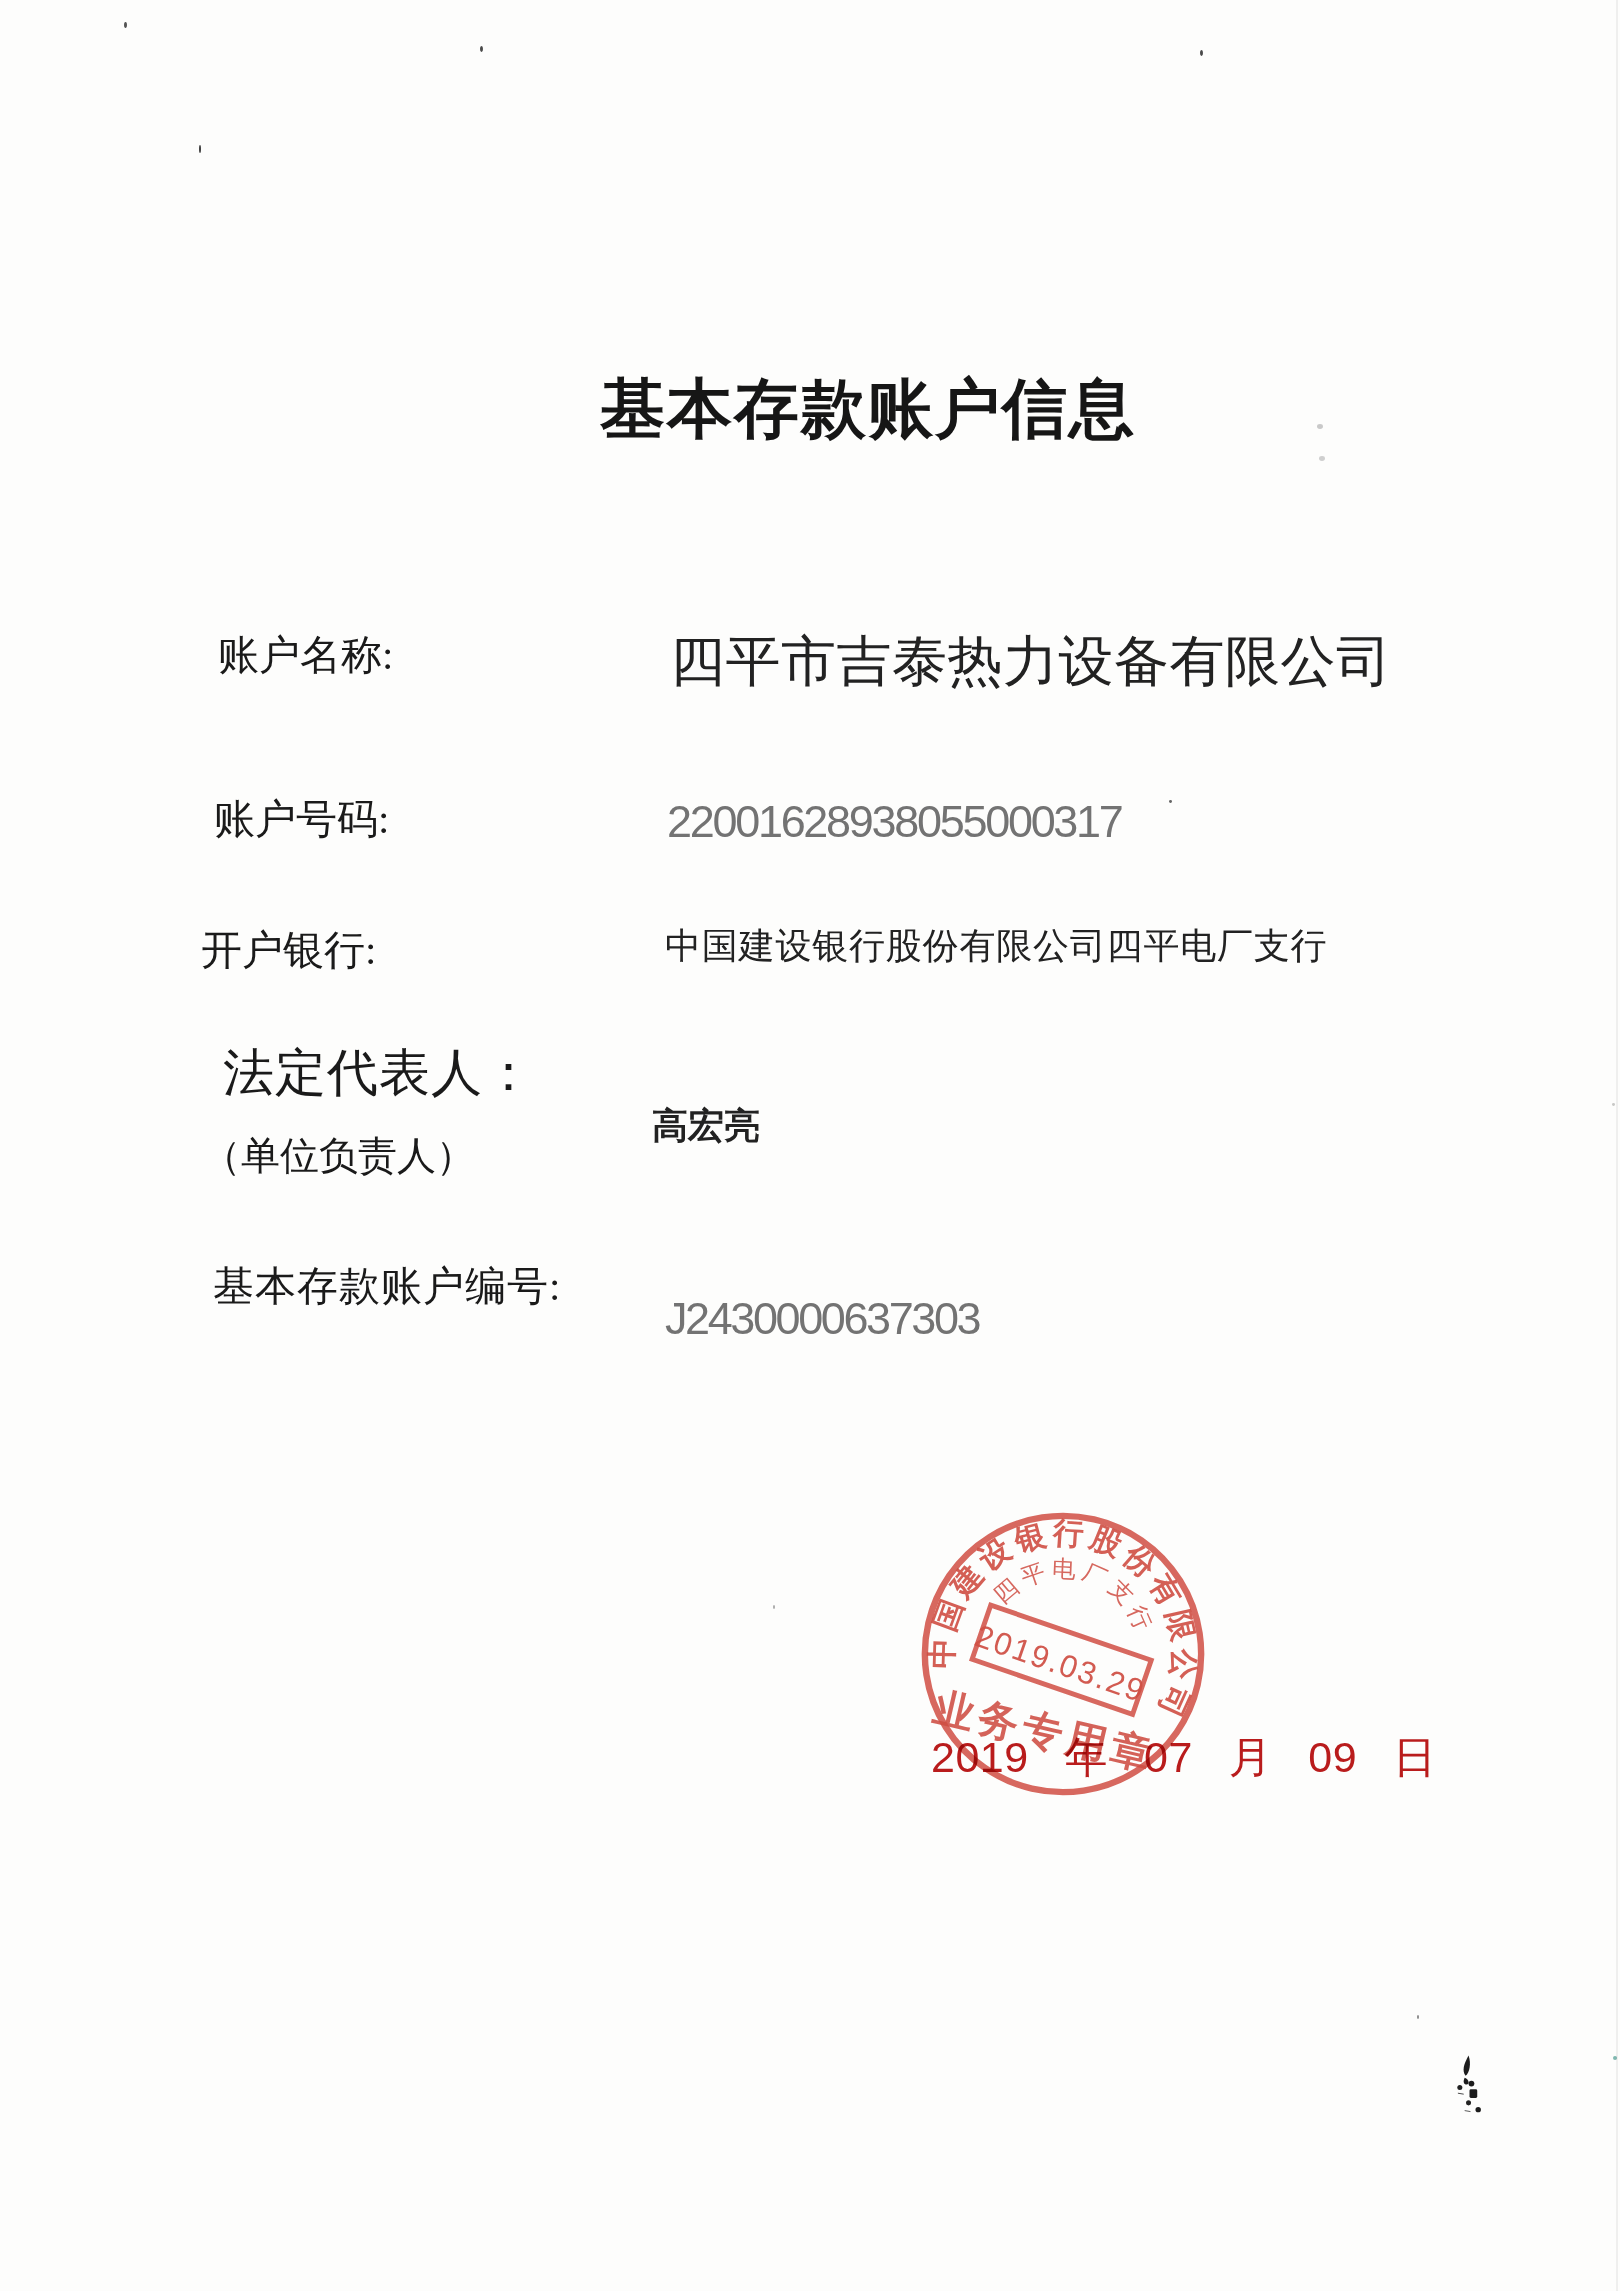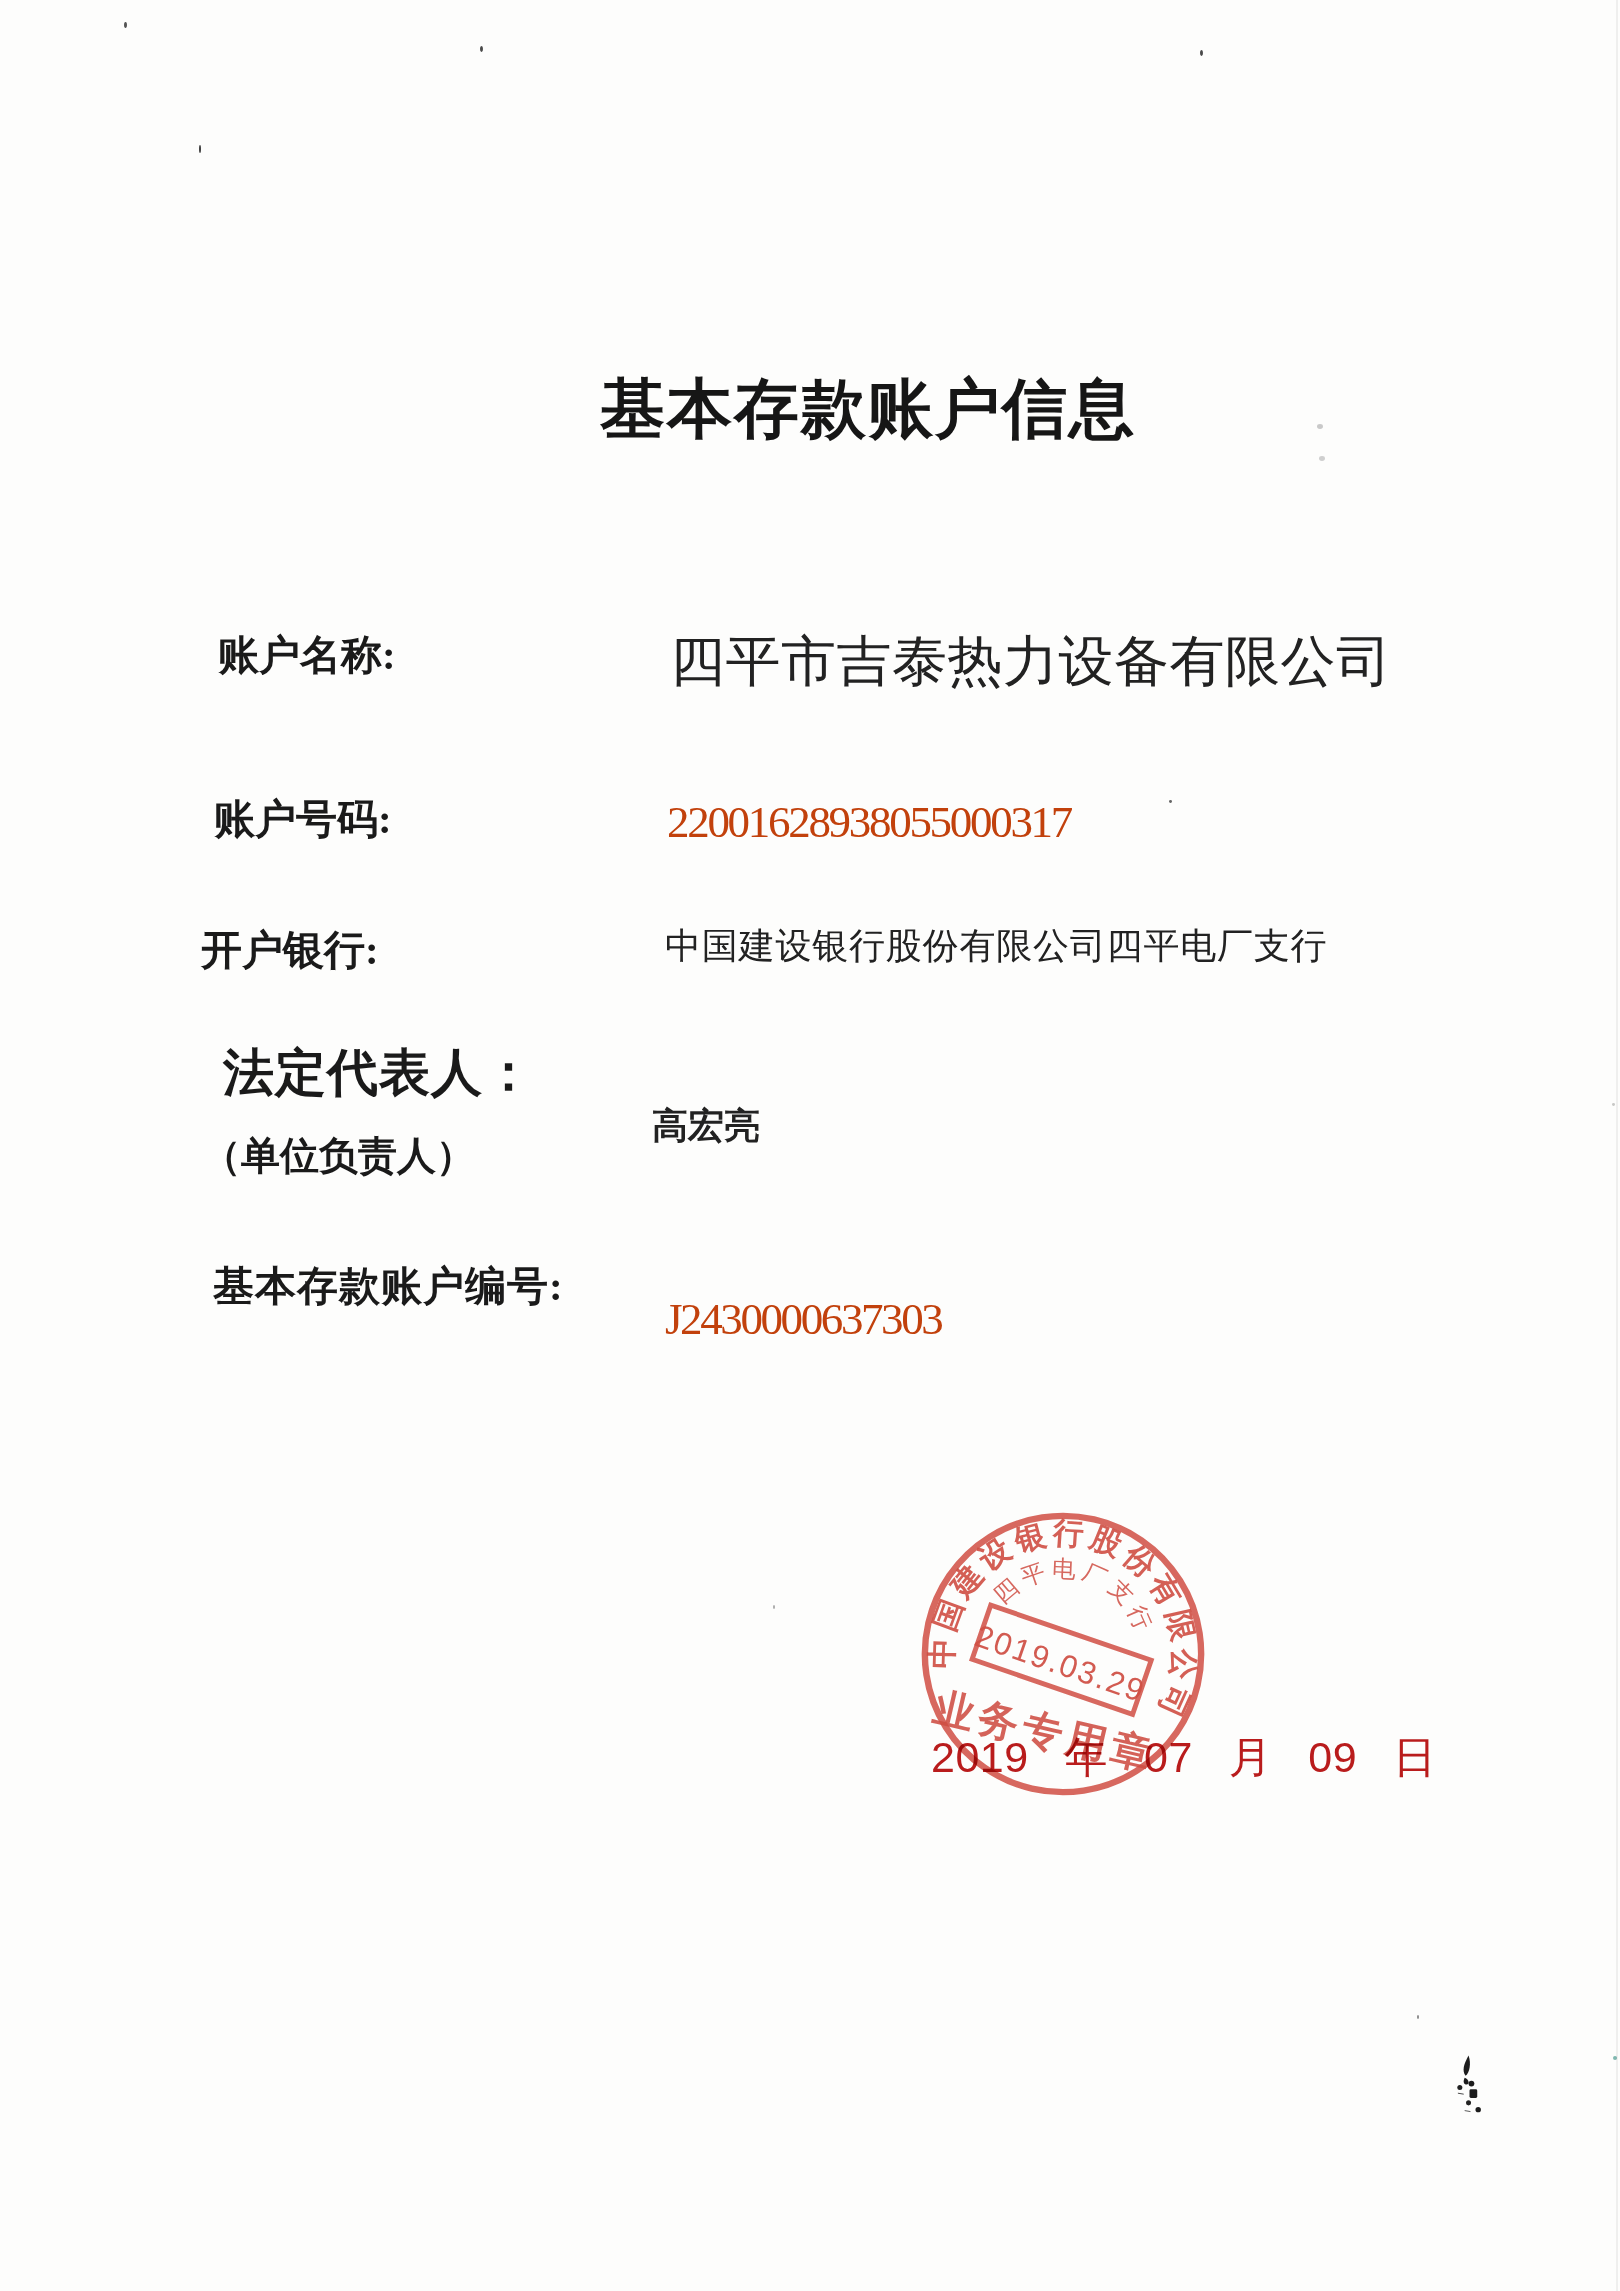--- a/index.html
+++ b/index.html
@@ -9,23 +9,23 @@
     background:#fdfdfc;
     overflow:hidden;
     font-family:"Liberation Serif", serif;
     color:#1c1c1c;
   }
   .title{
     position:absolute;left:600px;top:365px;
     font-size:65px;font-weight:700;letter-spacing:2px;
     color:#161616;white-space:nowrap;
   }
-  .lbl{position:absolute;font-weight:700;color:#1a1a1a;white-space:nowrap;}
+  .lbl{position:absolute;font-weight:400;color:#1a1a1a;white-space:nowrap;}
   .val{position:absolute;color:#222;white-space:nowrap;}
-  .num{font-family:Liberation Serif, serif;font-weight:400;color:#c2410c;}
+  .num{font-family:Liberation Sans, sans-serif;font-weight:400;color:#737373;}
 
   .f1-lbl{left:218px;top:628px;font-size:41px;}
   .f1-val{left:670px;top:625px;font-size:55px;letter-spacing:0.5px;}
 
   .f2-lbl{left:214px;top:792px;font-size:41px;}
   .f2-val{left:667px;top:796px;font-size:45px;letter-spacing:-2.3px;}
 
   .f3-lbl{left:201px;top:923px;font-size:41px;}
   .f3-val{left:665px;top:922px;font-size:36px;letter-spacing:0.8px;}
 

